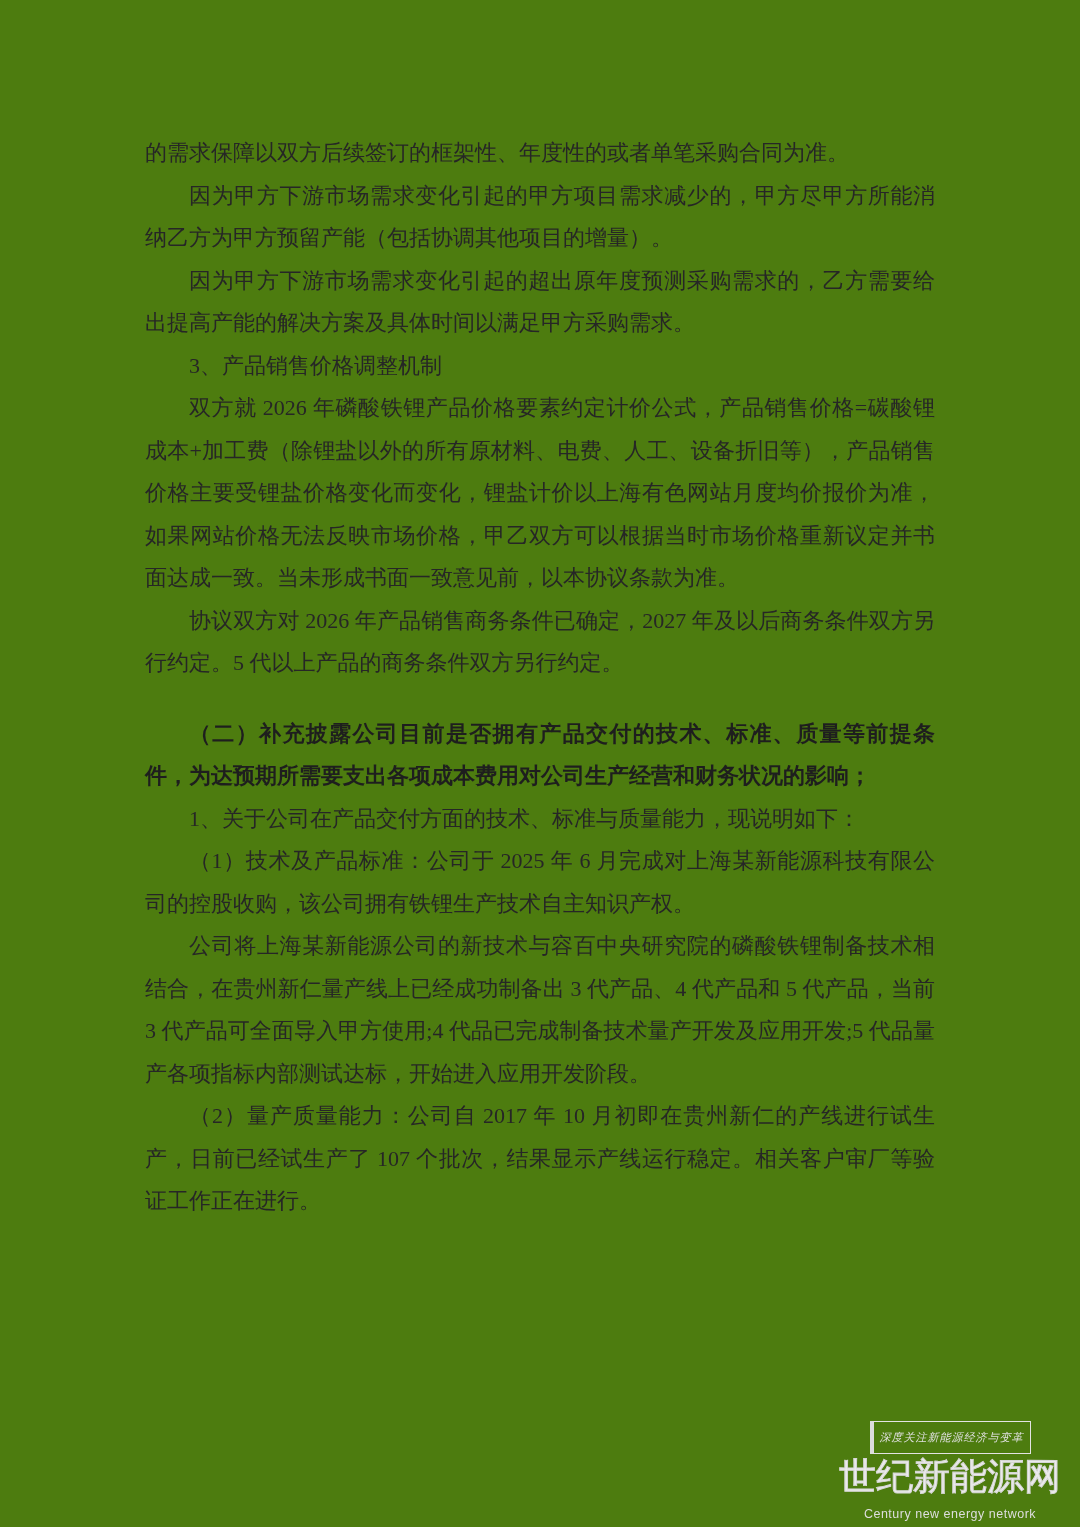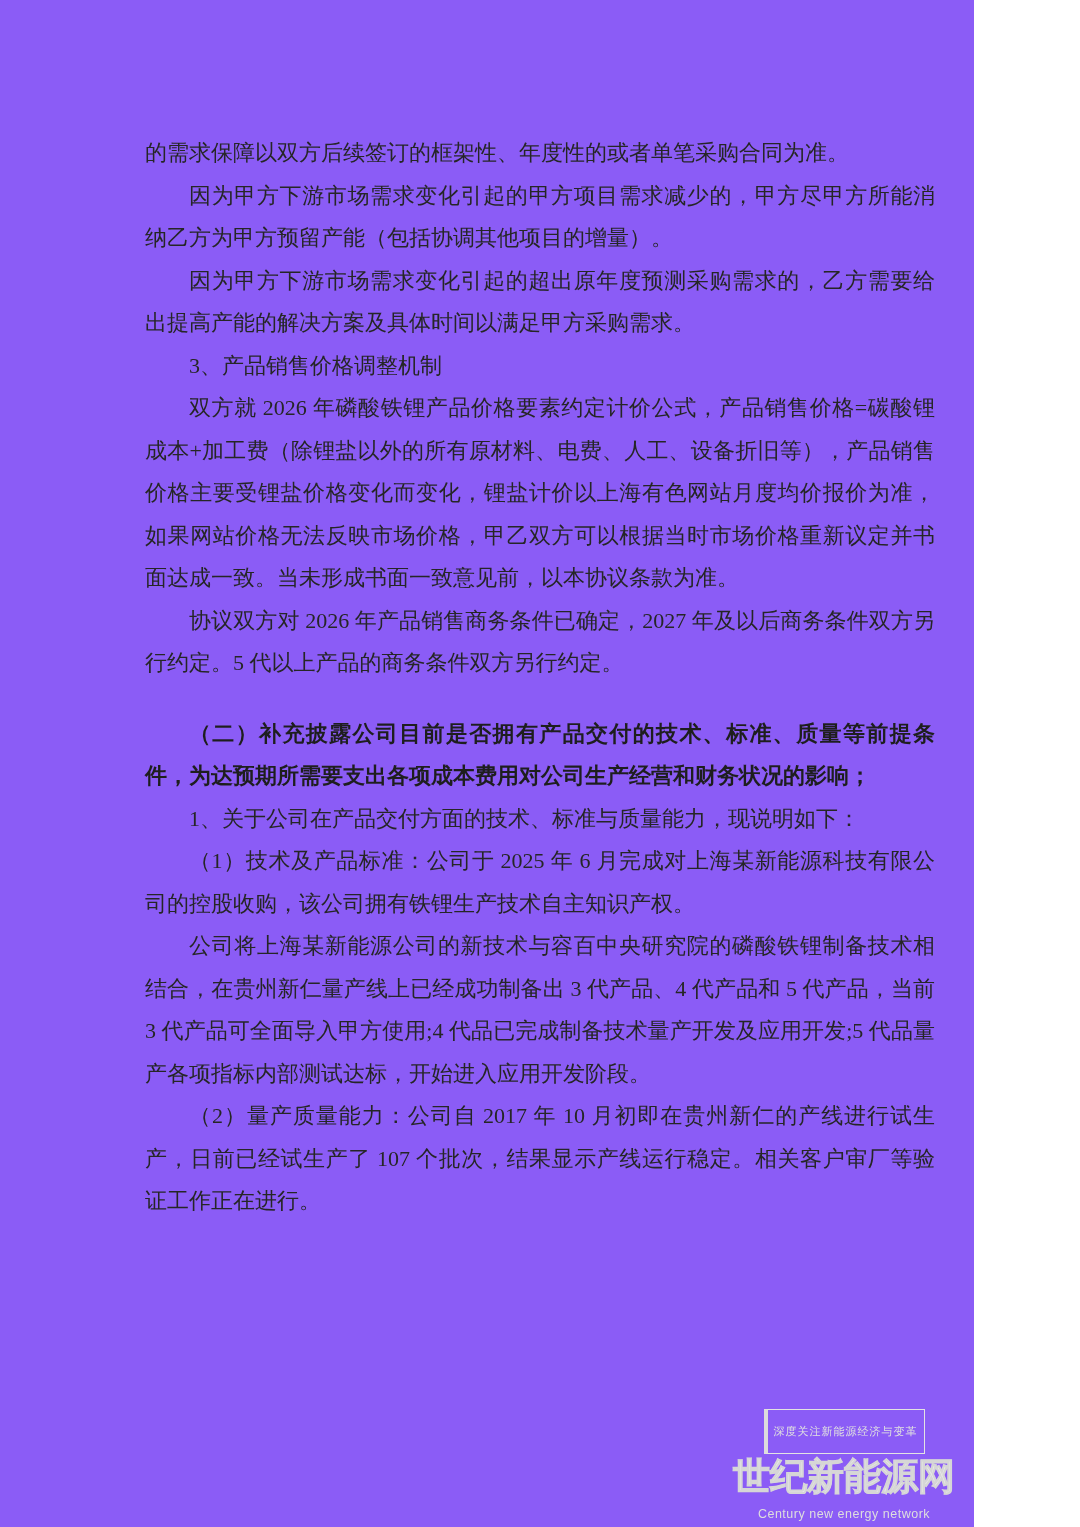--- a/index.html
+++ b/index.html
@@ -2,23 +2,23 @@
 <html><head>
 <meta charset="utf-8">
 <style>
   html, body {
     margin: 0;
     padding: 0;
     background: #ffffff;
   }
   .page {
     position: relative;
-    width: 974px;
+    width: 1080px;
     height: 1527px;
-    background: #8b5cf6;
+    background: #4d7c0f;
     overflow: hidden;
   }
   .doc {
     position: absolute;
     left: 145px;
     top: 132px;
     width: 790px;
     font-family: "Liberation Serif", "DejaVu Serif", serif;
     font-size: 22px;
     line-height: 42.5px;
@@ -46,27 +46,28 @@
     font-family: "Liberation Sans", "DejaVu Sans", sans-serif;
     user-select: none;
   }
   .wm-tagline {
     display: inline-block;
     border: 1px solid #e3e3e3;
     border-left: 4px solid #dcdcdc;
     color: #e0e0e0;
     font-size: 11px;
     letter-spacing: 1px;
-    padding: 14px 6px;
+    padding: 8px 6px;
     white-space: nowrap;
+    font-style: italic;
   }
   .wm-title {
     margin-top: 1px;
     font-size: 37px;
-    font-weight: bold;
+    font-weight: normal;
     line-height: 1.2;
     letter-spacing: 0px;
     color: #ebebeb;
     -webkit-text-stroke: 1px #d6d6d6;
     white-space: nowrap;
   }
   .wm-sub {
     margin-top: 8px;
     font-size: 12.5px;
     letter-spacing: 0.5px;

